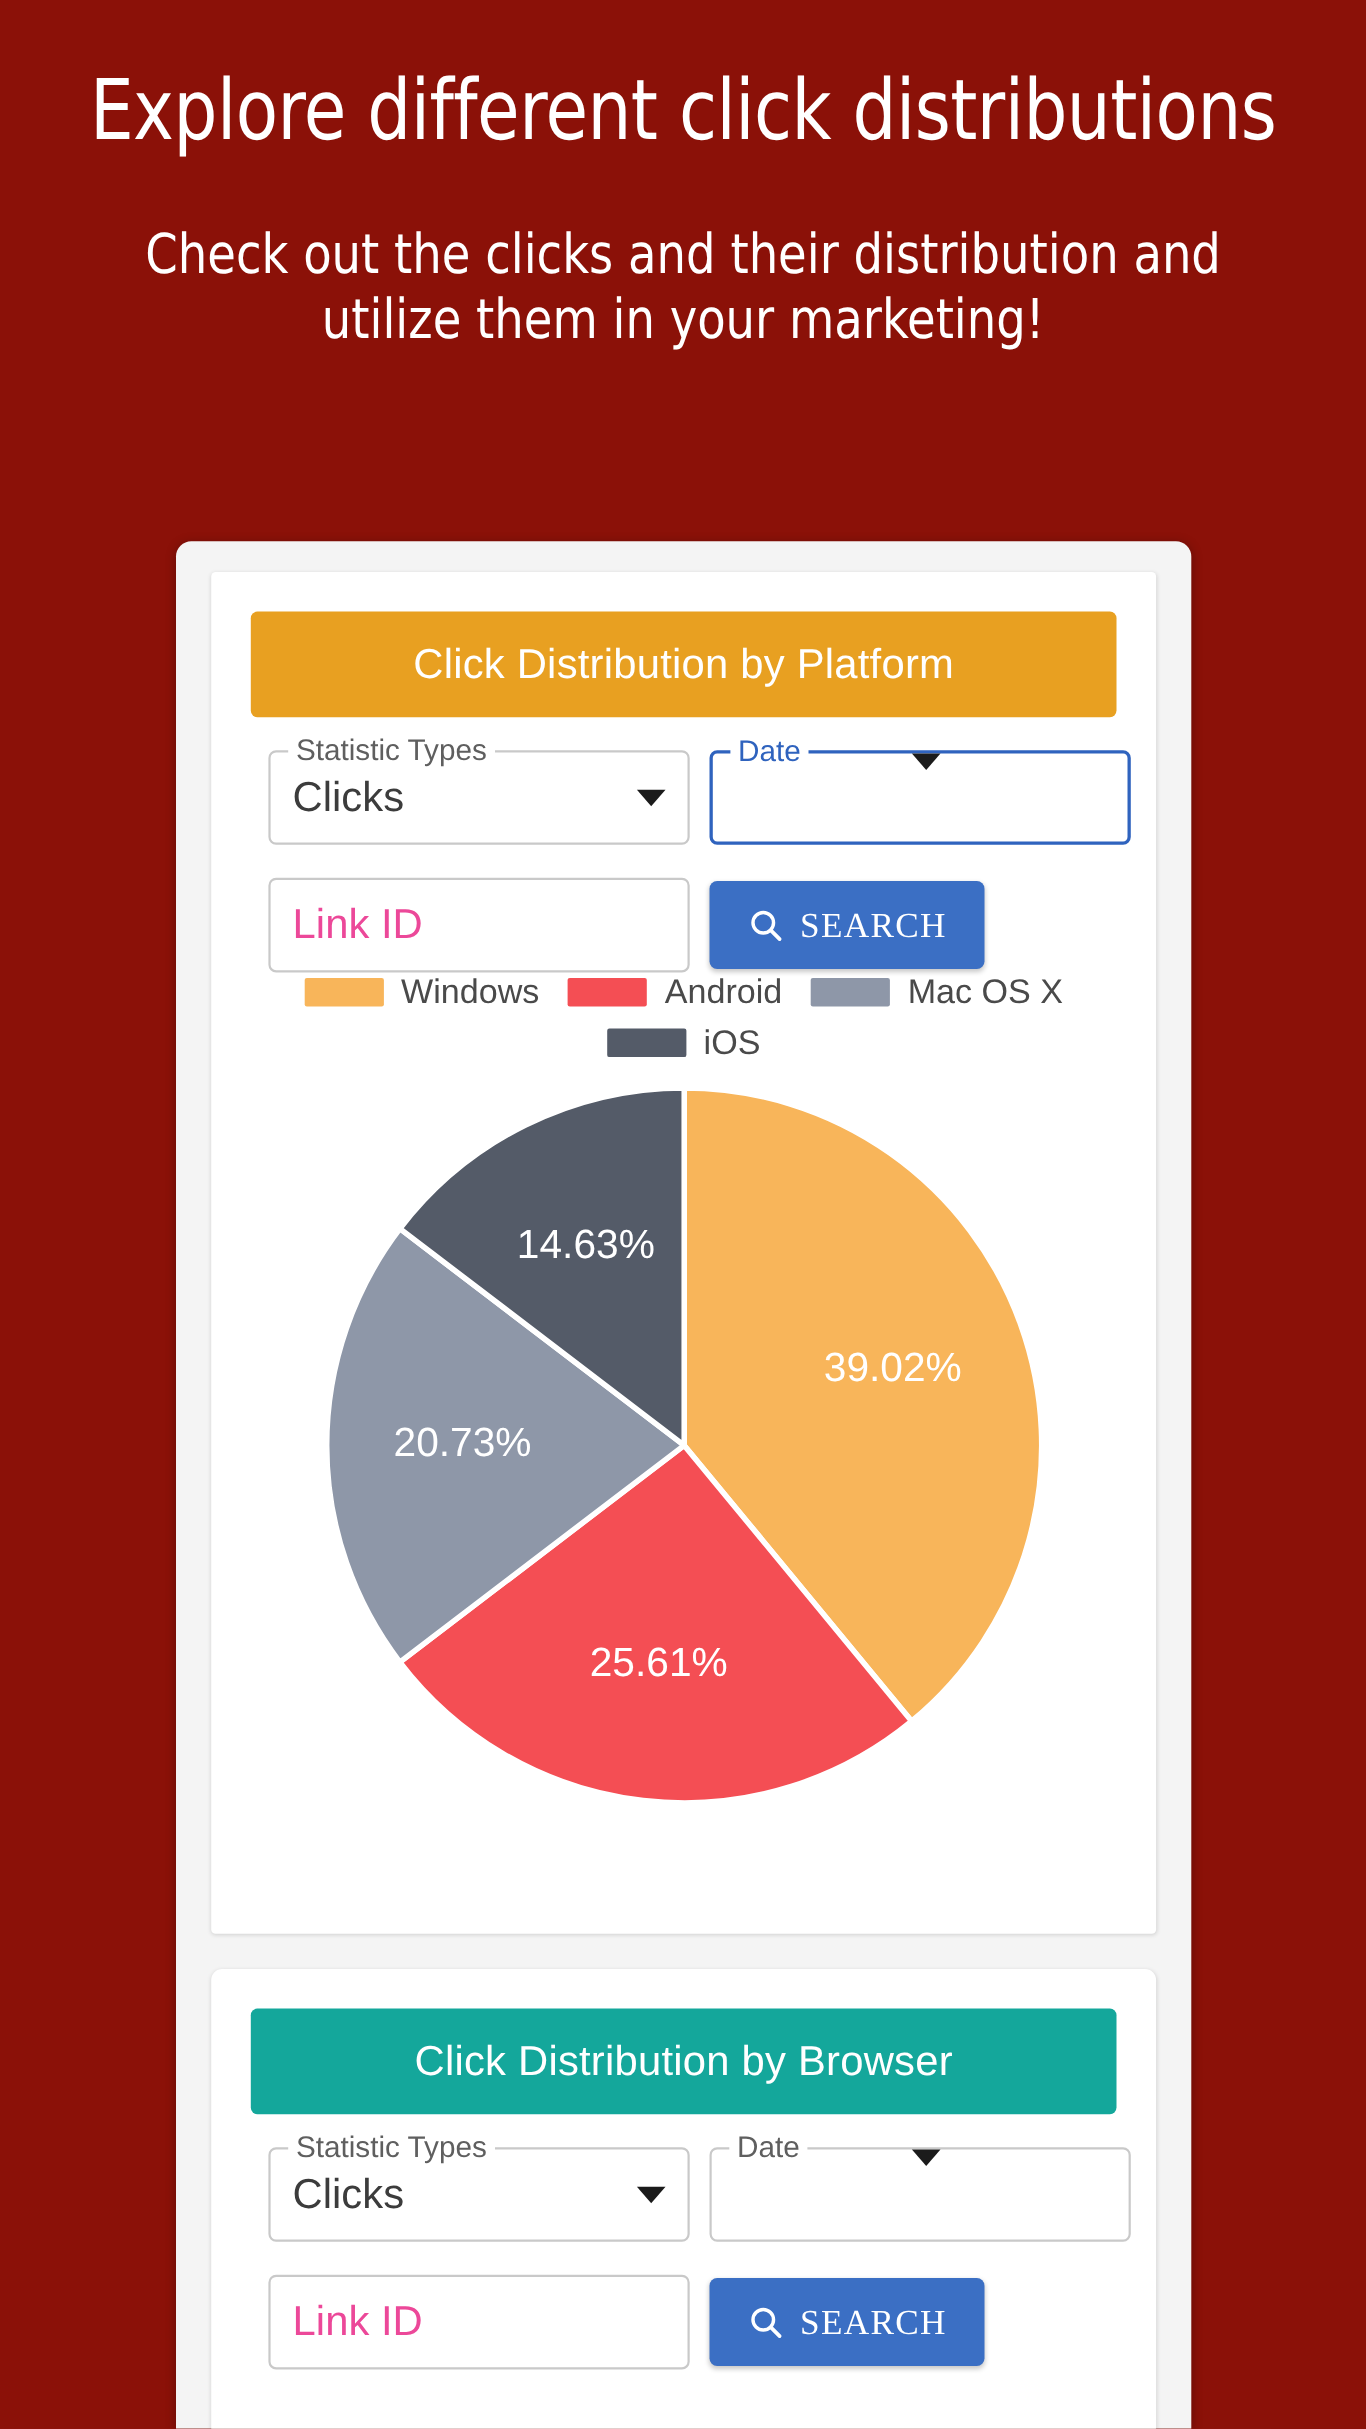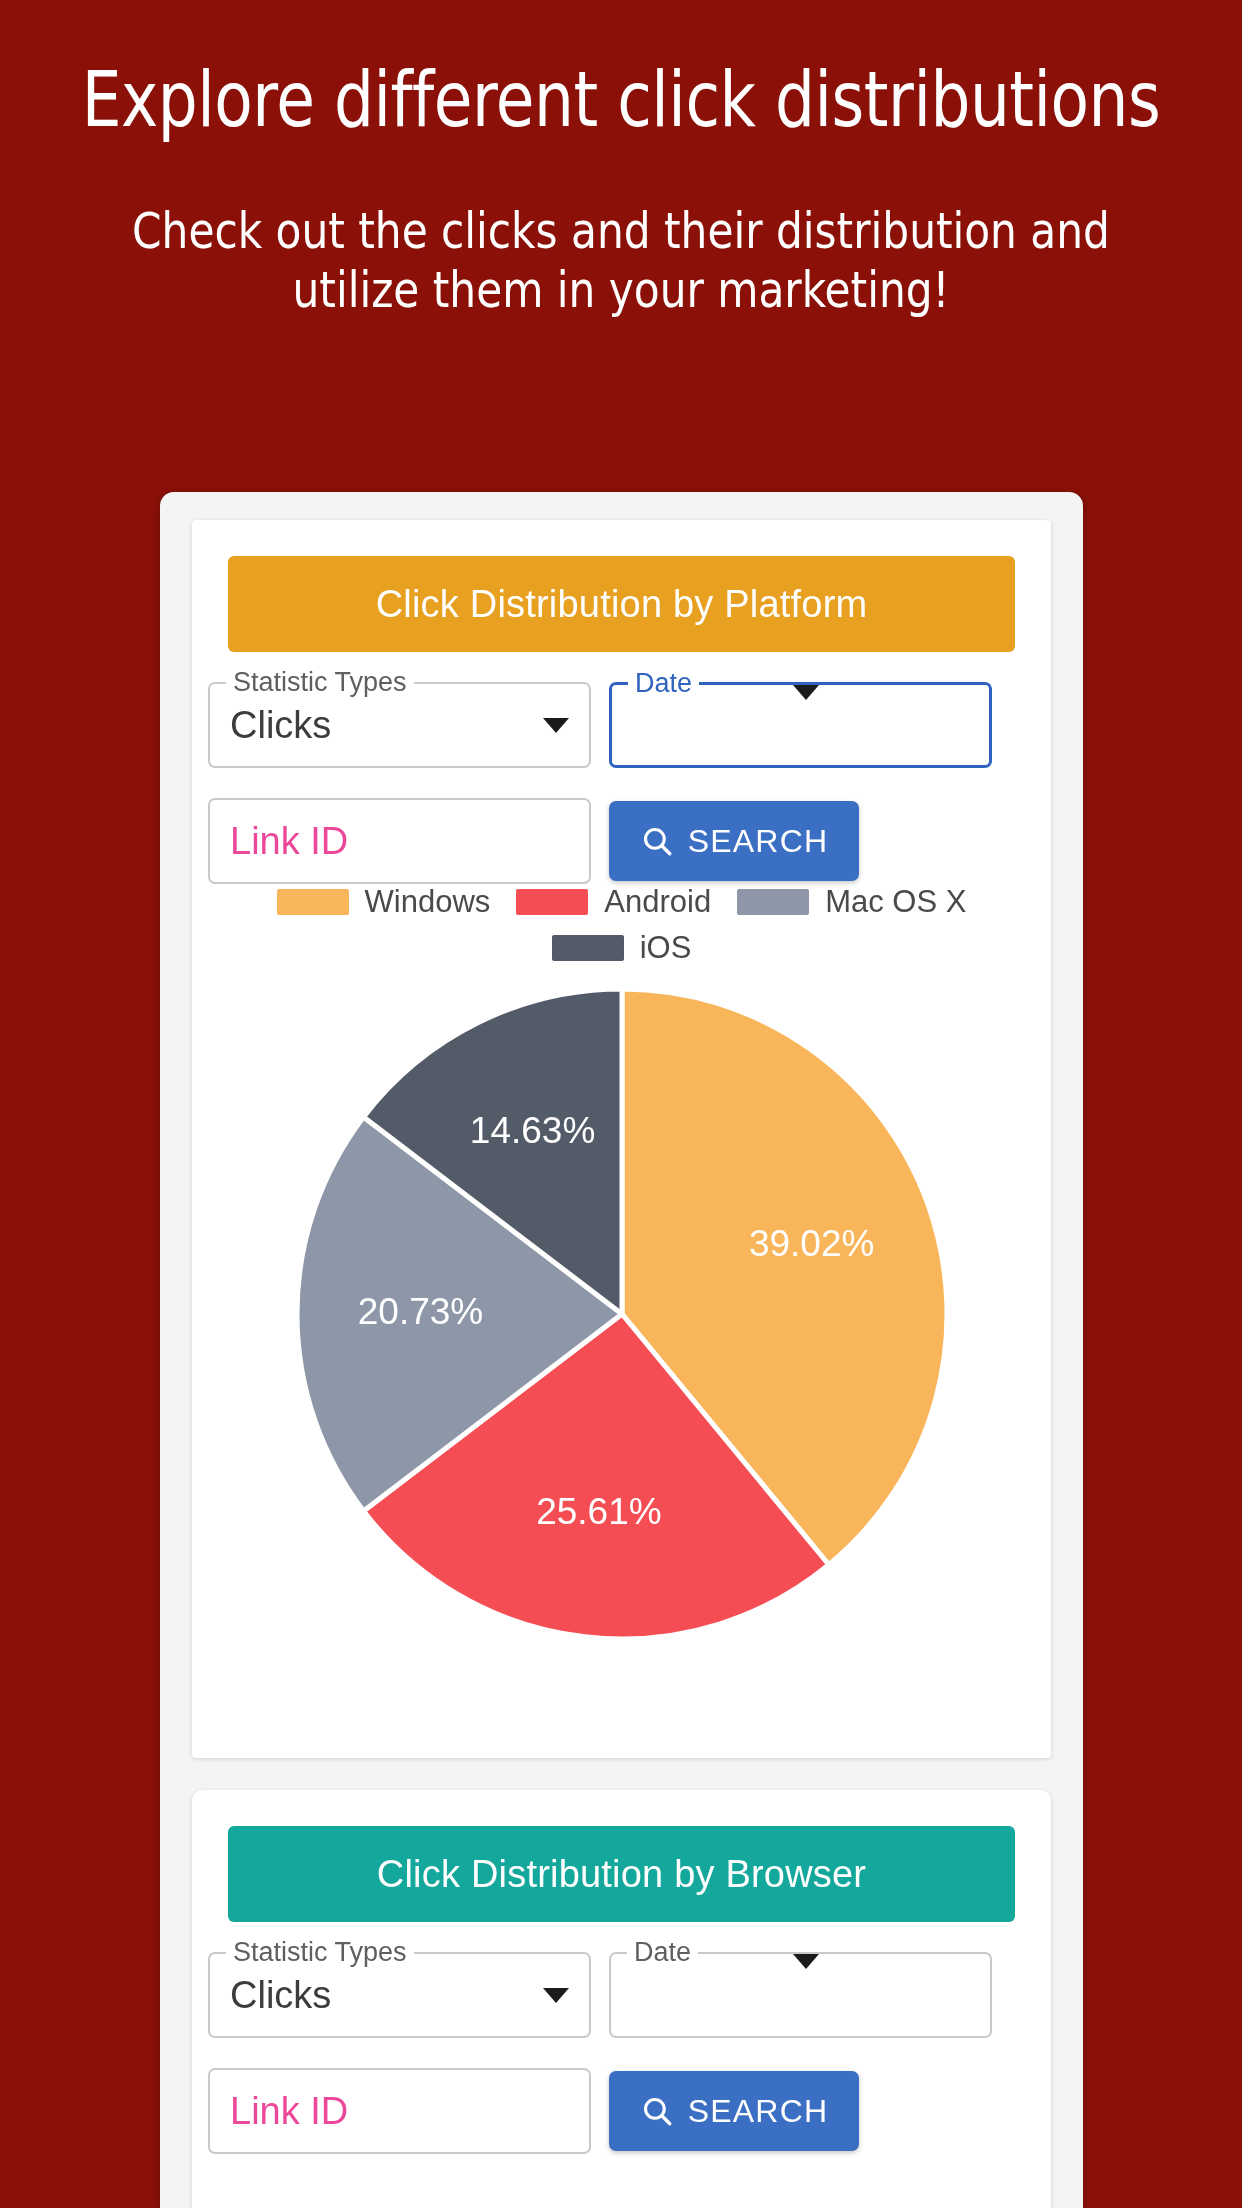--- a/index.html
+++ b/index.html
@@ -69,21 +69,21 @@
     justify-content: center;
     color: #ffffff;
     font-size: 38px;
     font-weight: 400;
     letter-spacing: 0.2px;
   }
   .hdr-orange { background: #E8A021; }
   .hdr-teal   { background: #14A79B; }
 
   
-  .form-area { padding: 0 16px; }
+  .form-area { padding: 0 52px; }
   .row { display: flex; gap: 18px; margin-top: 30px; }
 
   .mui-field {
     position: relative;
     flex: 0 0 auto;
     height: 86px;
     border: 2px solid #c9c9c9;
     border-radius: 7px;
     background: #fff;
     display: flex;
@@ -126,20 +126,21 @@
     color: #fff;
     display: flex;
     align-items: center;
     justify-content: center;
     gap: 14px;
     font-size: 32px;
     letter-spacing: 1.2px;
     box-shadow: 0 2px 5px rgba(0,0,0,0.22);
     margin-top: 3px;
     cursor: pointer;
+    font-family: Liberation Serif, serif;
   }
   .search-btn svg { width: 34px; height: 34px; }
 
   
   .legend {
     display: flex;
     flex-wrap: wrap;
     justify-content: center;
     align-items: center;
     gap: 10px 26px;

